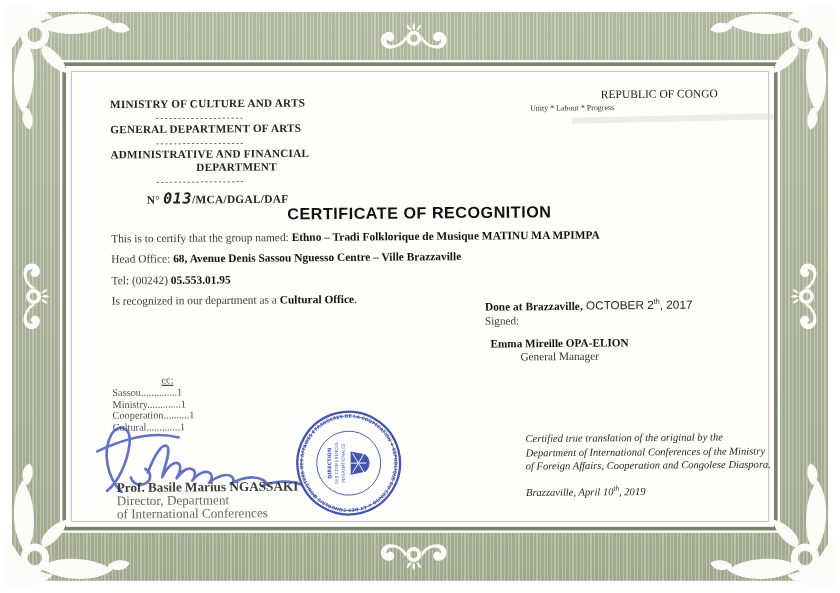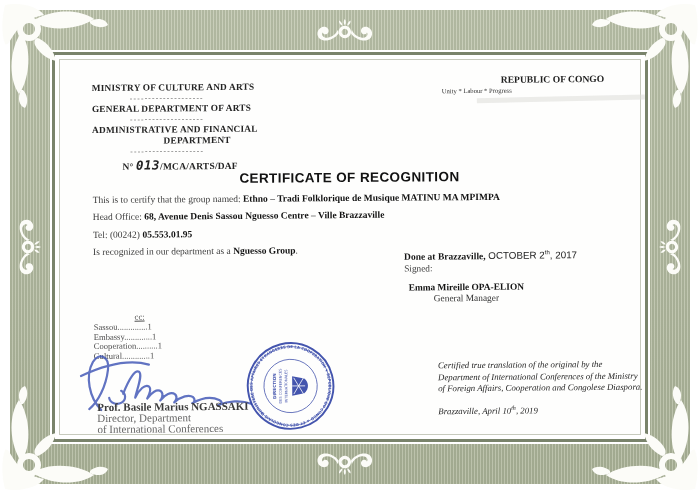--- a/index.html
+++ b/index.html
@@ -23,21 +23,21 @@
   .ornaments{position:absolute;left:0;top:0;pointer-events:none;}
   
   .scan{position:absolute;inset:0;transform:rotate(-0.45deg);transform-origin:50% 50%;color:#2a2a2a;}
   .abs{position:absolute;}
   .hdr-left{left:93px;top:81px;width:240px;font-weight:bold;font-size:9.3px;letter-spacing:.2px;color:#232323;}
   .hdr-left .dash{font-weight:normal;font-size:7.5px;letter-spacing:1.2px;color:#4a4a4a;margin:1px 0 1px 38px;line-height:8px;}
   .hdr-left .h{line-height:11px;}
   .hdr-left .h2b{text-align:center;width:210px;}
   .refline{margin:2px 0 0 30px;font-size:9.5px;}
   .ref-num{font-family:"DejaVu Sans Mono",monospace;font-style:italic;font-weight:bold;font-size:12.5px;letter-spacing:.5px;}
-  .country{left:502px;top:75px;font-weight:bold;font-size:9.6px;color:#1e1e1e;}
+  .country{left:502px;top:75px;font-weight:normal;font-size:9.6px;color:#1e1e1e;}
   .motto{left:443px;top:88px;font-size:6.6px;color:#333;}
   .title{left:0;top:170px;width:700px;text-align:center;
     font-family:"Liberation Sans",sans-serif;font-weight:bold;font-size:13.5px;letter-spacing:.4px;color:#121212;}
   .bodylines{left:93px;top:190px;width:520px;font-size:9.5px;color:#3c3c3c;}
   .bodylines .ln{line-height:17.4px;}
   .bodylines b{color:#121212;}
   .doneat{left:404px;top:251px;font-size:9.5px;font-weight:bold;color:#161616;}
   .doneat .sansdate{font-family:"Liberation Sans",sans-serif;font-weight:normal;font-size:9.8px;color:#222;}
   .signed{left:404px;top:264px;font-size:9.3px;color:#3a3a3a;}
   .signer{left:396px;top:283px;width:140px;text-align:center;font-size:9.4px;line-height:11.2px;}
@@ -102,57 +102,57 @@
     <div class="abs hdr-left">
       <div class="h">MINISTRY OF CULTURE AND ARTS</div>
       <div class="dash">--------------------</div>
       <div class="h">GENERAL DEPARTMENT OF ARTS</div>
       <div class="dash">--------------------</div>
       <div class="h">ADMINISTRATIVE AND FINANCIAL</div>
       <div class="h h2b">DEPARTMENT</div>
       <div class="dash">--------------------</div>
       <div class="refline">
         <span>N°</span>
-        <span class="ref-num">013</span><span>/MCA/ARTS/DAF</span>
+        <span class="ref-num">013</span><span>/MCA/DGAL/DAF</span>
       </div>
     </div>
 
     <div class="abs country">REPUBLIC OF CONGO</div>
     <div class="abs motto">Unity * Labour * Progress</div>
 
     <div class="abs title">CERTIFICATE OF RECOGNITION</div>
 
     <div class="abs bodylines">
       <div class="ln">
         <span>This is to certify that the group named: </span><b>Ethno – Tradi Folklorique de Musique MATINU MA MPIMPA</b>
       </div>
       <div class="ln">
         <span>Head Office: </span><b>68, Avenue Denis Sassou Nguesso Centre – Ville Brazzaville</b>
       </div>
       <div class="ln">
         <span>Tel: (00242) </span><b>05.553.01.95</b>
       </div>
       <div class="ln">
-        <span>Is recognized in our department as a </span><b>Nguesso Group</b><span>.</span>
+        <span>Is recognized in our department as a </span><b>Cultural Office</b><span>.</span>
       </div>
     </div>
 
     <div class="abs doneat">
       <span>Done at Brazzaville,</span><span class="sansdate"><span> OCTOBER 2</span><sup>th</sup><span>, 2017</span></span>
     </div>
     <div class="abs signed">Signed:</div>
     <div class="abs signer">
       <div class="nm">Emma Mireille OPA-ELION</div>
       <div class="rl">General Manager</div>
     </div>
 
     <div class="abs ccblk">
       <div class="cclabel">cc:</div>
       <div>Sassou..............1</div>
-      <div>Embassy.............1</div>
+      <div>Ministry.............1</div>
       <div>Cooperation..........1</div>
       <div>Cultural.............1</div>
     </div>
 
     <svg class="abs sig-svg" width="200" height="72" viewBox="0 0 200 72">
       <g fill="none" stroke="#3f55b5" stroke-width="2.2" stroke-linecap="round" stroke-linejoin="round" opacity=".82">
         <path d="M8,30 C36,17 58,14 76,19"></path>
         <path d="M28,64 C16,52 12,30 20,16 C26,6 37,10 35,24 C33,40 25,56 16,63"></path>
         <path d="M36,52 a8,7 0 1 0 12,-7"></path>
         <path d="M50,48 C56,33 62,24 66,26 C70,29 64,43 62,52 C66,44 72,38 76,41 C79,44 75,51 74,53 C78,47 84,43 88,46 C91,49 88,54 87,55 C92,49 98,46 102,49 C105,52 102,56 101,57 C108,51 116,49 120,52 C123,55 120,58 119,58 C128,53 138,51 146,55 C150,57 148,60 145,60 C155,56 168,55 178,59"></path>

